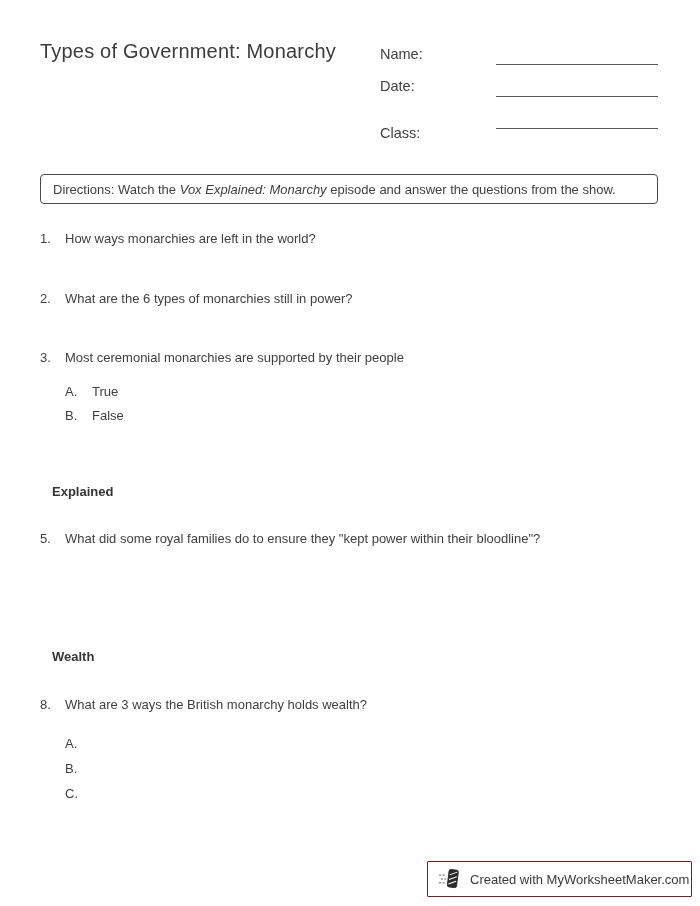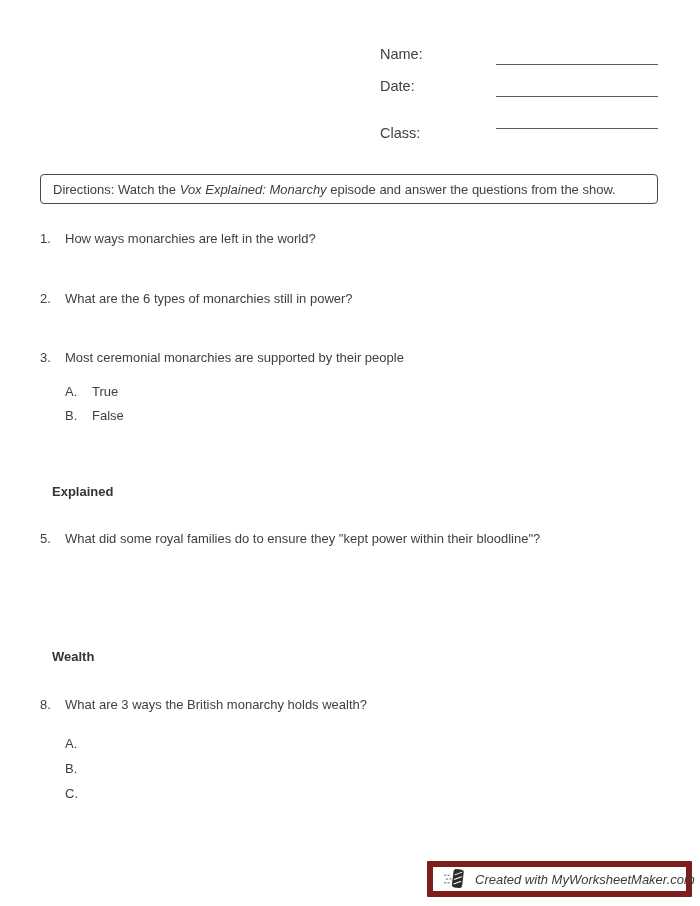--- a/index.html
+++ b/index.html
@@ -42,34 +42,34 @@
     left:65px;display:flex;
     font-size:13px;color:#3f3f3f;
   }
   .opt-letter{width:27px;flex:0 0 27px;}
   .section-heading{
     left:52px;font-size:13px;font-weight:bold;color:#353535;
   }
   .footer-badge{
     left:427px;top:861px;width:265px;height:36px;
     box-sizing:border-box;
-    border:6px solid #7f1d1d;border-radius:1px;
+    border:1px solid #7f1d1d;border-radius:1px;
     display:flex;align-items:center;
     padding:0 10px;gap:8px;
     background:#ffffff;
-    font-style:italic;
   }
   .footer-badge .txt{font-size:13px;color:#3a3a3a;white-space:nowrap;}
   .badge-icon{width:24px;height:24px;flex:0 0 24px;}
 </style>
 </head>
 <body>
 
 <div class="page">
 
+  <div class="abs page-title">Types of Government: Monarchy</div>
 
   <div class="abs hdr-label" style="top:46px;">Name:</div>
   <div class="abs hdr-line" style="top:64px;"></div>
 
   <div class="abs hdr-label" style="top:78px;">Date:</div>
   <div class="abs hdr-line" style="top:96px;"></div>
 
   <div class="abs hdr-label" style="top:125px;">Class:</div>
   <div class="abs hdr-line" style="top:128px;"></div>
 

